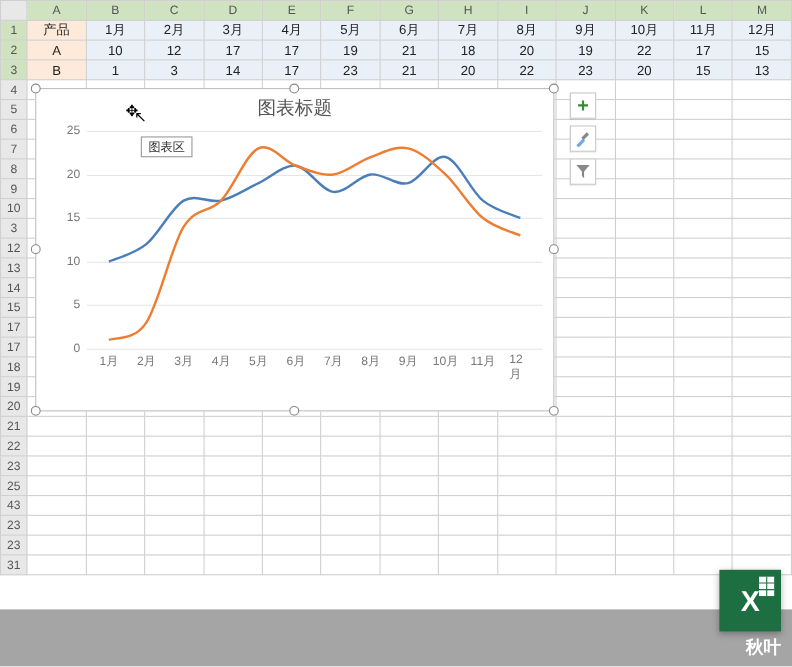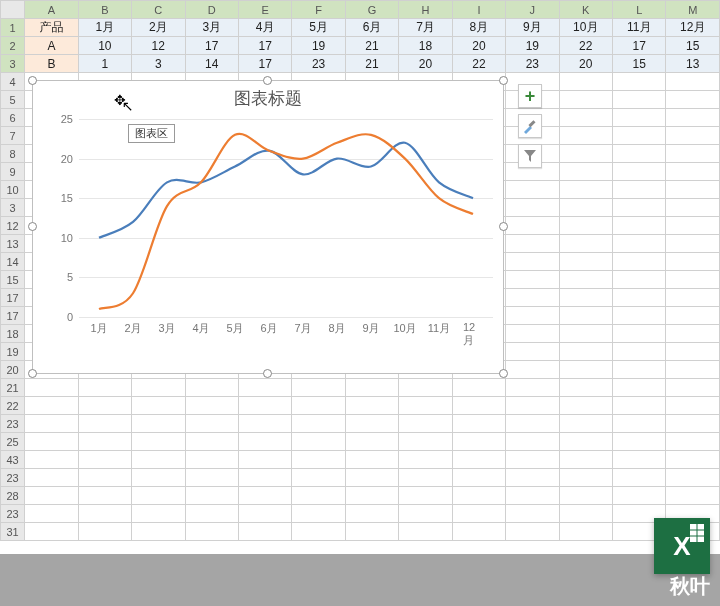--- a/index.html
+++ b/index.html
@@ -162,21 +162,21 @@
   }
   .excel-badge .x {
     color: #fff; font-weight: bold; font-size: 26px;
     font-family: Arial, sans-serif;
   }
   .qiuye {
     position: absolute;
     right: 10px;
     bottom: 6px;
     color: #fff;
-    font-size: 20px;
+    font-size: 16px;
     font-weight: bold;
   }
 </style>
 </head>
 <body>
 
 <table class="sheet">
 <colgroup>
   <col style="width:24px">
       <col class="colw">
@@ -623,36 +623,20 @@
         <td></td>
         <td></td>
         <td></td>
         <td></td>
         <td></td>
         <td></td>
         <td></td>
         <td></td>
       </tr>
       <tr>
-        <th class="rowhead">28</th>
-        <td></td>
-        <td></td>
-        <td></td>
-        <td></td>
-        <td></td>
-        <td></td>
-        <td></td>
-        <td></td>
-        <td></td>
-        <td></td>
-        <td></td>
-        <td></td>
-        <td></td>
-      </tr>
-      <tr>
         <th class="rowhead">23</th>
         <td></td>
         <td></td>
         <td></td>
         <td></td>
         <td></td>
         <td></td>
         <td></td>
         <td></td>
         <td></td>

